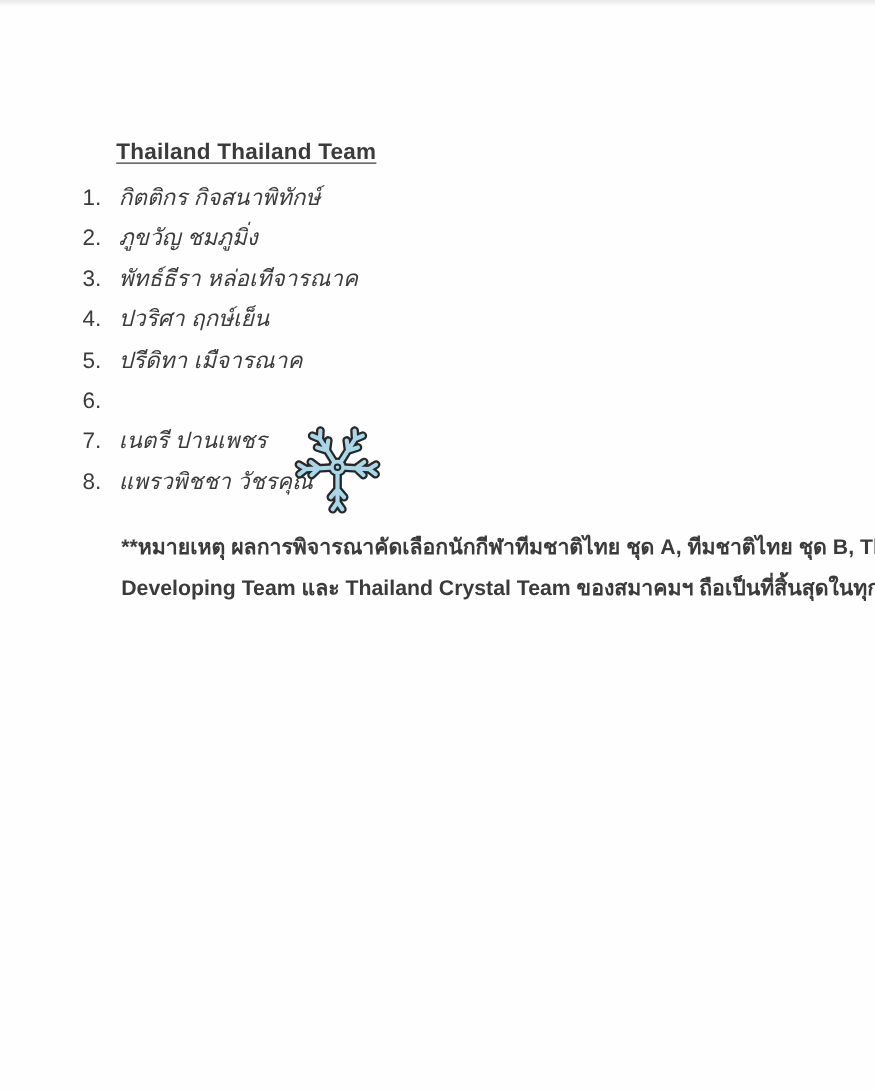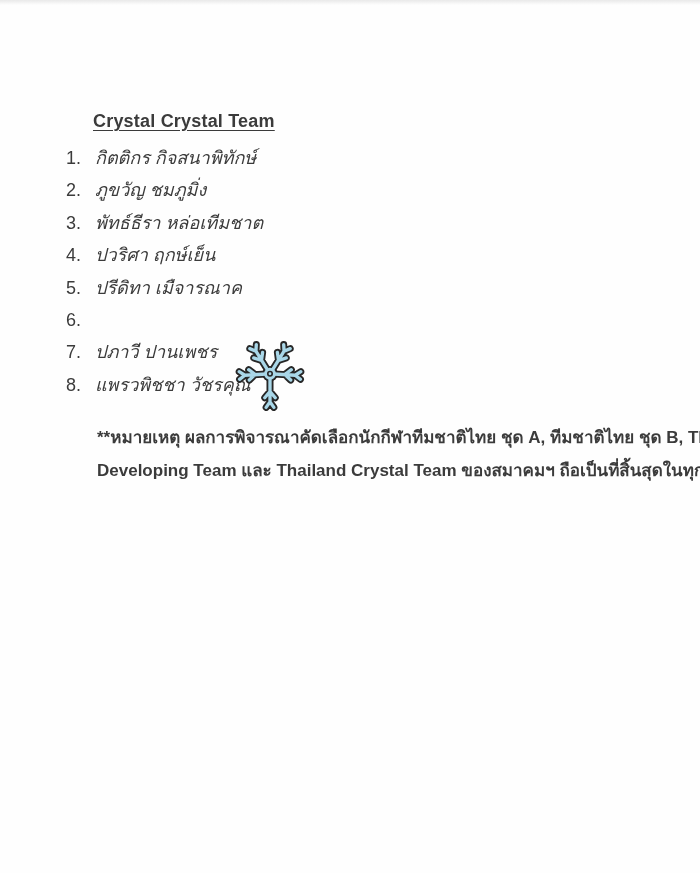--- a/index.html
+++ b/index.html
@@ -80,49 +80,49 @@
     white-space: nowrap;
     line-height: 33px;
   }
 </style>
 </head>
 <body>
 
 <div class="page">
   <div class="page-top-edge"></div>
 
-  <div class="doc-title">Crystal Crystal Team</div>
+  <div class="doc-title">Thailand Thailand Team</div>
 
   <div class="member-list">
     <div class="member-row">
       <span class="member-num">1.</span>
       <span class="member-name">กิตติกร กิจสนาพิทักษ์</span>
     </div>
     <div class="member-row">
       <span class="member-num">2.</span>
       <span class="member-name">ภูขวัญ ชมภูมิ่ง</span>
     </div>
     <div class="member-row">
       <span class="member-num">3.</span>
-      <span class="member-name">พัทธ์ธีรา หล่อเทีมชาต</span>
+      <span class="member-name">พัทธ์ธีรา หล่อเทีจารณาค</span>
     </div>
     <div class="member-row">
       <span class="member-num">4.</span>
       <span class="member-name">ปวริศา ฤกษ์เย็น</span>
     </div>
     <div class="member-row">
       <span class="member-num">5.</span>
       <span class="member-name">ปรีดิทา เมืจารณาค</span>
     </div>
     <div class="member-row">
       <span class="member-num">6.</span>
     </div>
     <div class="member-row">
       <span class="member-num">7.</span>
-      <span class="member-name">ปภาวี ปานเพชร</span>
+      <span class="member-name">เนตรี ปานเพชร</span>
     </div>
     <div class="member-row">
       <span class="member-num">8.</span>
       <span class="member-name">แพรวพิชชา วัชรคุณ</span>
     </div>
   </div>
 
   <div class="snowflake-wrap">
     <svg viewBox="0 0 100 100" aria-hidden="true">
       <defs>

